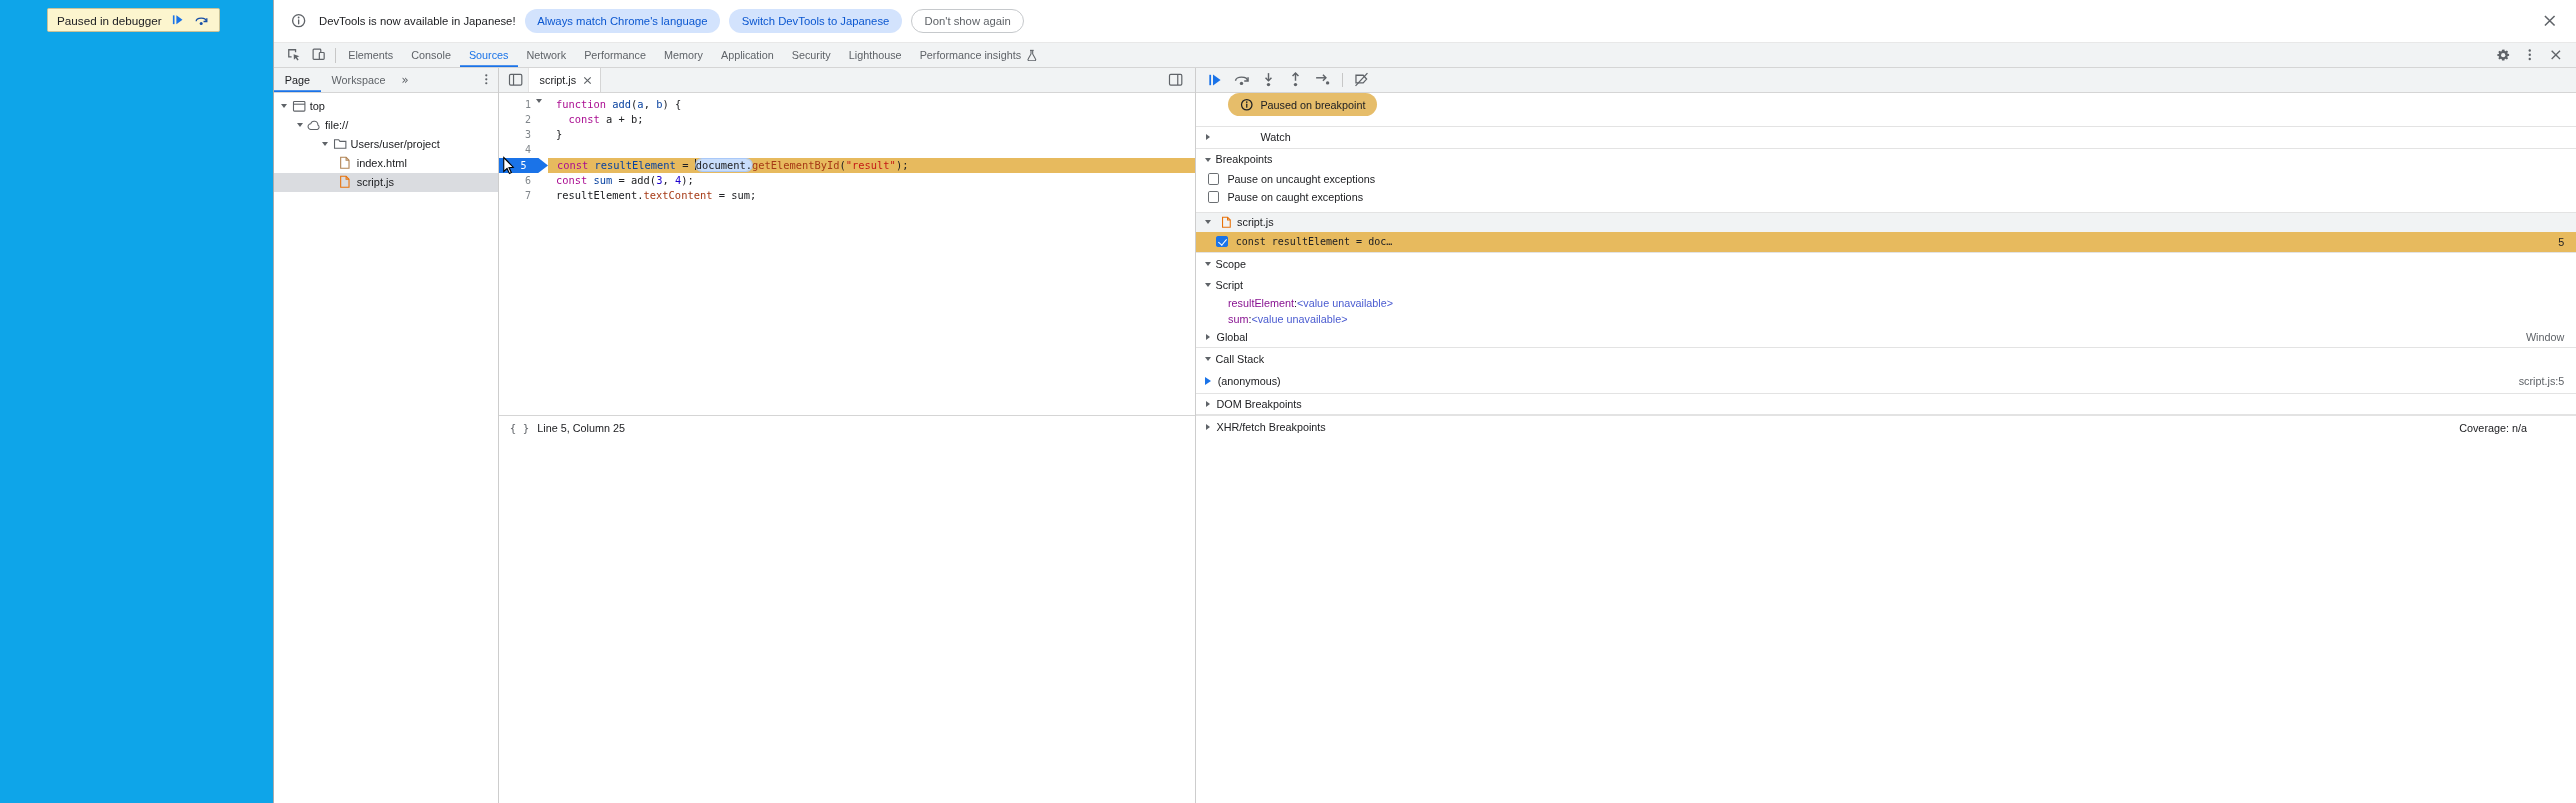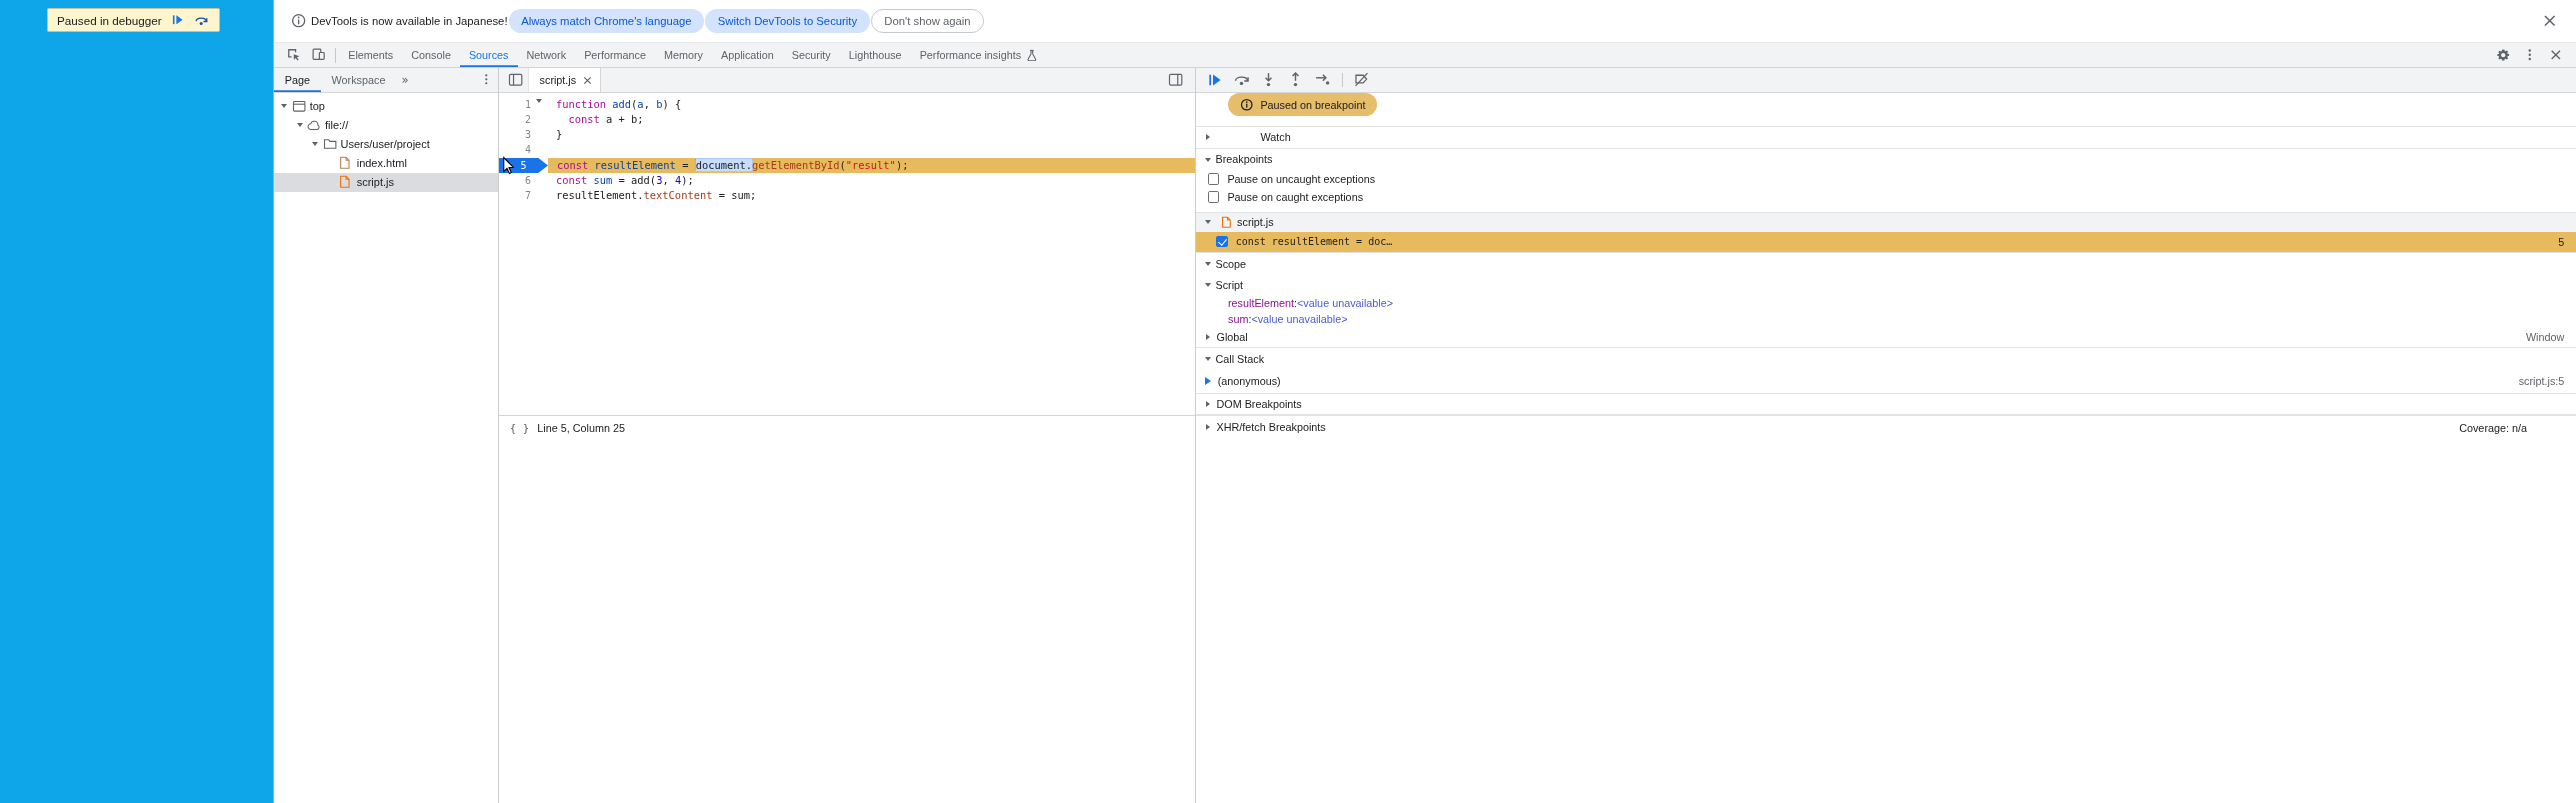--- a/index.html
+++ b/index.html
@@ -11,21 +11,21 @@
   .page-area { position:absolute; left:0; top:0; width:273px; height:804px; background:#0ea5e9; }
   .paused-banner { position:absolute; left:47px; top:8px; height:24px; display:flex; align-items:center;
     gap:8px; padding:0 9px; background:#fcf5ce; border:0.9px solid #c9c298; border-radius:1.8px;
     font-size:11.7px; color:#202124; white-space:nowrap; }
 
   
   .devtools { position:absolute; left:273px; top:0; width:2303px; height:804px; background:#fff;
     border-left:0.9px solid #ababab; display:flex; flex-direction:column; }
 
   
-  .infobar { height:43px; flex:none; display:flex; align-items:center; gap:1px; padding:0 14.4px 0 12.6px;
+  .infobar { height:43px; flex:none; display:flex; align-items:center; gap:9px; padding:0 14.4px 0 12.6px;
     border-bottom:0.9px solid #e8e8e8; font-size:11.3px; }
   .ib-btn { height:24px; display:flex; align-items:center; padding:0 12.6px; border-radius:12.6px;
     font-size:11.3px; white-space:nowrap; cursor:default; }
   .ib-btn.filled { background:#d3e3fd; color:#0b57d0; }
   .ib-btn.outline { background:transparent; color:#5f6368; border:0.9px solid #c6c9cc; }
   .spacer { flex:1; }
   .icon-btn { display:flex; align-items:center; justify-content:center; width:23.4px; height:23.4px; flex:none; }
 
   
   .main-toolbar { height:25px; flex:none; background:#f1f3f4; border-bottom:0.9px solid #d5d5d5;
@@ -69,21 +69,21 @@
   .gut-fold { width:16px; display:flex; justify-content:center; flex:none; }
   .bp-flag { width:49px; flex:none; background:#1a73e8; color:#fff; text-align:center; font-size:10px;
     clip-path:polygon(0 0, 80% 0, 100% 50%, 80% 100%, 0 100%); }
   .code-text { flex:1; padding-left:9px; }
   .code-line.current .code-text { background:#e7ba5e; }
   .tk-kw { color:#aa0d91; }
   .tk-def { color:#0842a0; }
   .tk-prop { color:#a63a16; }
   .tk-str { color:#c41a16; }
   .tk-num { color:#1c00cf; }
-  .tk-hl { background:#c8ddfb; border-radius:1px; box-shadow:0 0 0 0.9px #a9c8f8; color:#202124; }
+  .tk-hl { background:#c8ddfb; border-radius:6px; box-shadow:0 0 0 0.9px #a9c8f8; color:#202124; }
   .tk-caret { display:inline-block; width:0.9px; border-left:1.4px solid #202124; height:10.8px;
     vertical-align:-0.9px; }
   .mouse-cursor { position:absolute; left:2.7px; top:63px; z-index:5; }
   .status-bar { height:25px; flex:none; border-top:0.9px solid #d5d5d5; display:flex; align-items:center;
     gap:8px; padding:0 10.8px; font-size:10.8px; color:#202124; }
   .braces { font-family:"DejaVu Sans Mono", monospace; color:#5f6368; font-size:10.8px; }
   .editor-rest { flex:1; }
 
   
   .debug-pane { flex:1; display:flex; flex-direction:column; font-size:10.8px; min-width:0; }
@@ -151,21 +151,21 @@
     <div class="infobar">
       <span class="icon-btn">
         <svg width="15.3" height="15.3" viewBox="0 0 16 16" fill="none" stroke="#5f6368" stroke-width="1.4">
             <circle cx="8" cy="8" r="6.3"></circle>
             <path d="M8 7.2v4" stroke-linecap="round"></path>
             <circle cx="8" cy="4.7" r=".95" fill="#5f6368" stroke="none"></circle>
           </svg>
       </span>
       <span>DevTools is now available in Japanese!</span>
       <button class="ib-btn filled" style="border:none">Always match Chrome's language</button>
-      <button class="ib-btn filled" style="border:none">Switch DevTools to Security</button>
+      <button class="ib-btn filled" style="border:none">Switch DevTools to Japanese</button>
       <button class="ib-btn outline">Don't show again</button>
       <span class="spacer"></span>
       <span class="icon-btn">
         <svg width="13.5" height="13.5" viewBox="0 0 14 14" stroke="#5f6368" stroke-width="1.6">
             <path d="M2 2l10 10M12 2L2 12"></path>
           </svg>
       </span>
     </div>
 
     <div class="main-toolbar">
@@ -251,21 +251,21 @@
             </div>
             <div class="tree-row" style="padding-left: 22.5px;">
               <span class="tri-d"></span>
               <span class="tree-icon">
                 <svg width="14.4" height="10.8" viewBox="0 0 18 13" fill="none" stroke="#5f6368" stroke-width="1.3">
                   <path d="M5 11.5a3.5 3.5 0 01-.4-7A4.6 4.6 0 0113.6 6 3 3 0 0113 11.5z"></path>
                 </svg>
               </span>
               <span>file://</span>
             </div>
-            <div class="tree-row" style="padding-left: 38px;">
+            <div class="tree-row" style="padding-left: 48px;">
               <span class="tri-d"></span>
               <span class="tree-icon">
                 <svg width="14.4" height="11.7" viewBox="0 0 17 14" fill="none" stroke="#5f6368" stroke-width="1.3">
                   <path d="M1.7 2h5l1.5 2h7.1v8.3H1.7z"></path>
                 </svg>
               </span>
               <span>Users/user/project</span>
             </div>
             <div class="tree-row" style="padding-left: 53px;">
               <span class="caret-spacer"></span>

